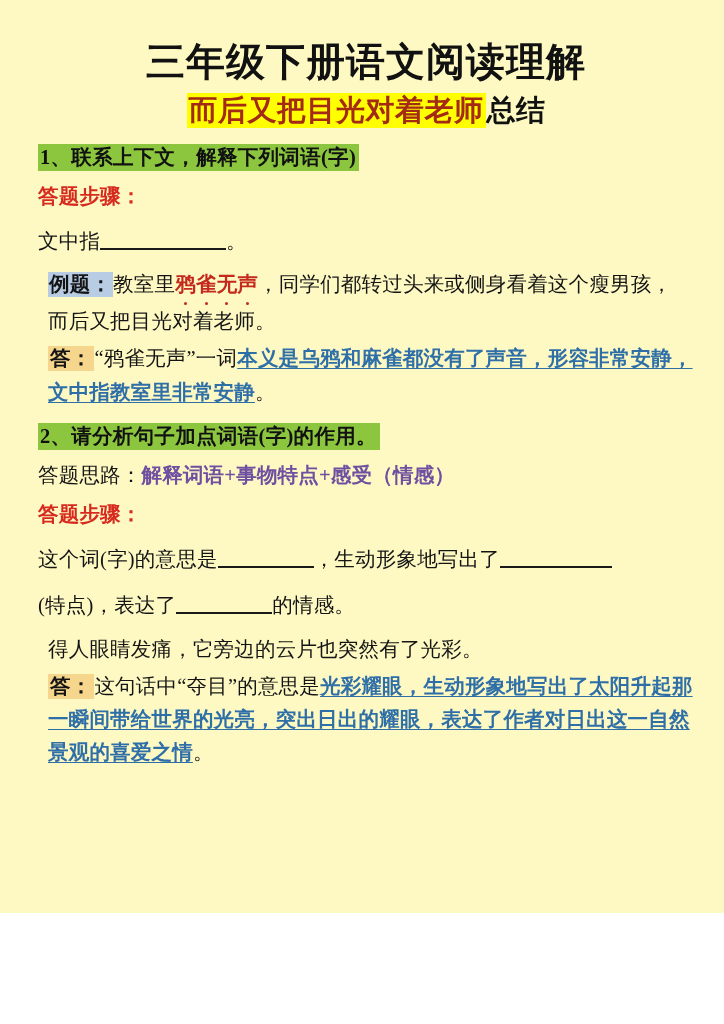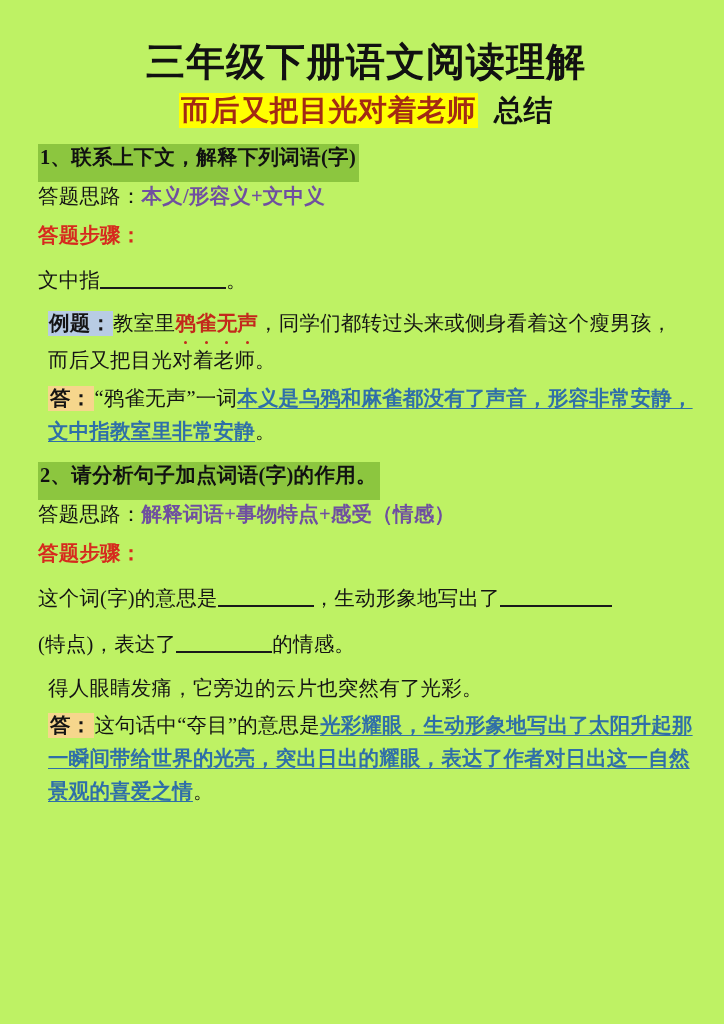--- a/index.html
+++ b/index.html
@@ -12,24 +12,24 @@
     width: 724px;
     height: 1024px;
     overflow: hidden;
     font-family: "Liberation Serif", "DejaVu Serif", serif;
     color: #1a1a1a;
     -webkit-font-smoothing: antialiased;
   }
   .page {
     position: relative;
     width: 724px;
-    height: 1024px;
+    height: 913px;
     box-sizing: border-box;
     padding: 38px 30px 10px 38px;
-    background: #bef264;
+    background: #fef9c3;
   }
 
   
   .title-block {
     text-align: center;
     margin: 0 0 14px 0;
   }
   .doc-title {
     font-size: 39px;
     line-height: 1.22;
@@ -46,35 +46,35 @@
     margin: 0;
     letter-spacing: 0.5px;
   }
   .subtitle .hl {
     background: #ffff00;
     color: #a32a14;
     padding: 1px 2px 2px 2px;
   }
   .subtitle .tail {
     color: #111111;
-    padding-left: 16px;
+    padding-left: 1px;
     text-align: center;
   }
 
   
   .sec-head {
     margin: 12px 0 4px 0;
     font-size: 20.5px;
     line-height: 1.55;
     font-weight: 700;
     color: #111111;
   }
   .sec-head .hl {
     background: #8cc63f;
-    padding: 2px 3px 14px 2px;
+    padding: 2px 3px 3px 2px;
     letter-spacing: 0.3px;
   }
 
   
   .line {
     font-size: 20.5px;
     line-height: 1.62;
     margin: 6px 0;
     color: #141414;
     letter-spacing: 0.2px;
@@ -155,23 +155,20 @@
       <span class="hl">而后又把目光对着老师</span><span class="tail">总结</span>
     </div>
   </div>
 
   <div>
 
     <div class="sec-head">
       <span class="hl">1、联系上下文，解释下列词语(字)</span>
     </div>
 
-    <div class="line">
-      <span class="lbl">答题思路：</span><span class="purple">本义/形容义+文中义</span>
-    </div>
 
     <div class="line">
       <span class="red-label">答题步骤：</span>
     </div>
 
 
     <div class="line wide">
       <span>文中指</span><span class="blank b1"></span><span>。</span>
     </div>
 

